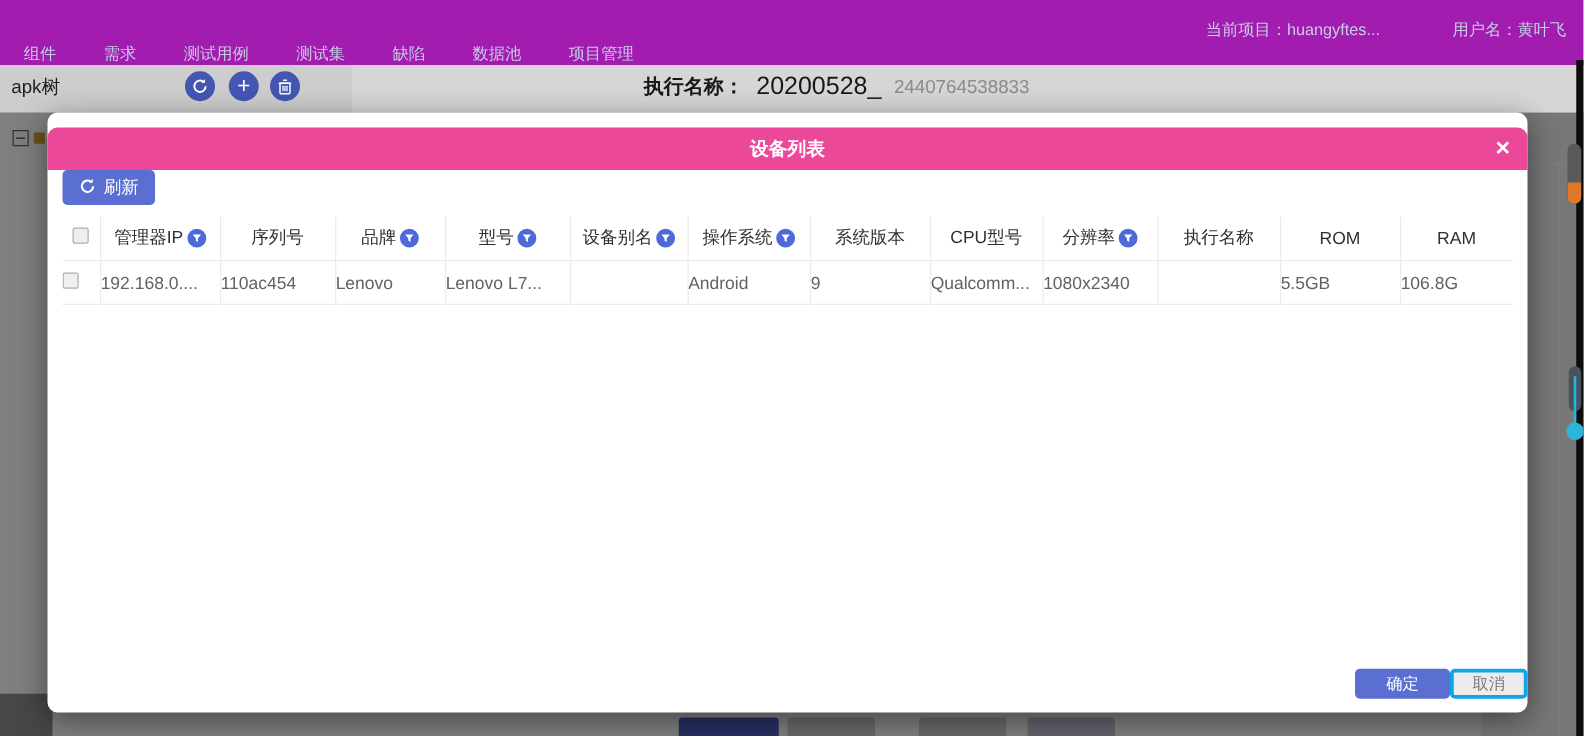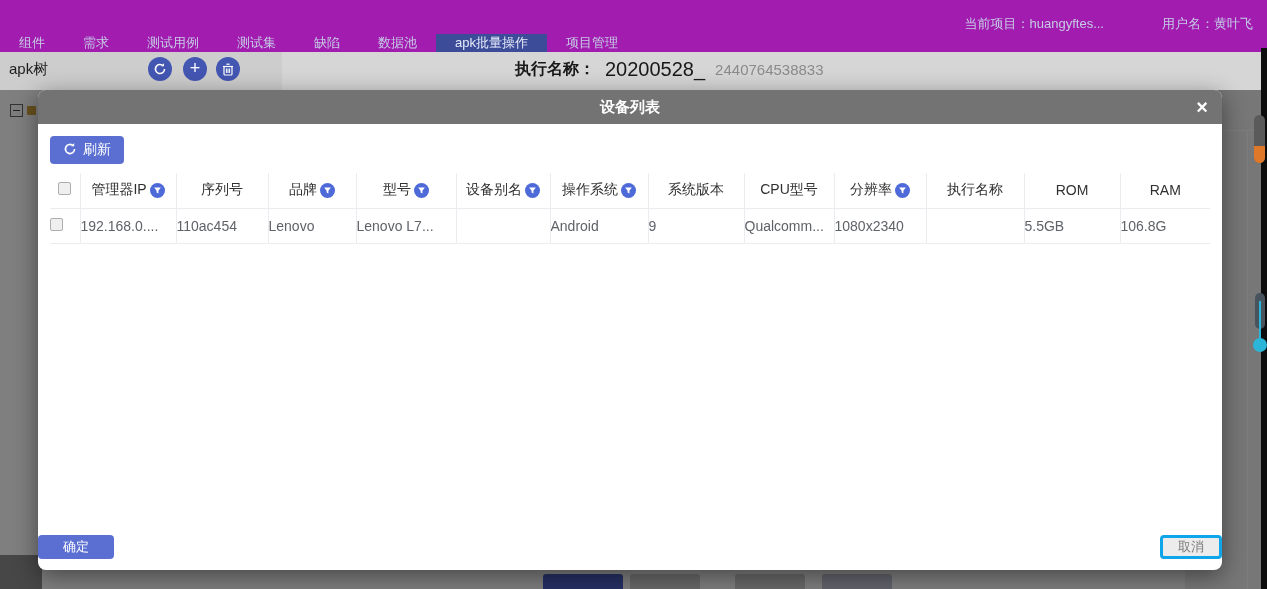--- a/index.html
+++ b/index.html
@@ -46,51 +46,50 @@
   .edge-black { position:absolute; left:1261px; top:48px; width:6px; height:541px; background:#0d0d0d; z-index:40; }
   .edge-pill { position:absolute; left:1254px; top:115px; width:11px; height:48px; border-radius:6px; background:#5a5a5a; overflow:hidden; z-index:45; cursor:pointer; }
   .edge-pill .orange { position:absolute; left:0; bottom:0; width:100%; height:17px; background:#e0782a; }
   .edge-slider { position:absolute; left:1252px; top:293px; width:16px; height:68px; z-index:45; cursor:pointer; }
   .edge-slider .handle { position:absolute; left:3px; top:0; width:10px; height:36px; border-radius:5px; background:#47545e; }
   .edge-slider .rail { position:absolute; left:7px; top:8px; width:2px; height:48px; background:#2bb5d8; }
   .edge-slider .knob { position:absolute; left:1px; top:45px; width:14px; height:14px; border-radius:50%; background:#2bb5d8; }
 
   
   .modal { position:absolute; left:38px; top:90px; width:1184px; height:480px; background:#fff; border-radius:8px; z-index:10; box-shadow:0 6px 24px rgba(0,0,0,0.45); }
-  .modal-header { position:absolute; left:0; top:0; width:100%; height:34px; background:#737373; border-radius:8px 8px 0 0; display:flex; align-items:center; justify-content:center; }
+  .modal-header { position:absolute; left:0; top:12px; width:100%; height:34px; background:#ec4899; border-radius:8px 8px 0 0; display:flex; align-items:center; justify-content:center; }
   .modal-title { color:#fff; font-size:15px; font-weight:bold; }
   .modal-close { position:absolute; right:14px; top:0; height:34px; display:flex; align-items:center; color:#fff; font-size:20px; font-weight:bold; cursor:pointer; }
   .modal-body { position:absolute; left:12px; right:12px; top:34px; bottom:46px; }
   .refresh-btn { margin-top:12px; display:inline-flex; align-items:center; gap:6px; height:28px; padding:0 13px; background:#5b6fd2; color:#fff; font-size:14px; border:none; border-radius:4px; cursor:pointer; }
   .dev-table { width:100%; border-collapse:collapse; table-layout:fixed; margin-top:9px; }
   .dev-table th, .dev-table td { height:35px; font-size:14px; border-bottom:1px solid #ebebf0; border-right:1px solid #ebebf0; overflow:hidden; white-space:nowrap; }
   .dev-table th { color:#303030; font-weight:normal; }
   .dev-table td { color:#5f6368; }
   .dev-table th:last-child, .dev-table td:last-child { border-right:none; }
   .th-inner { display:inline-flex; align-items:center; gap:3px; justify-content:center; }
   .filter-dot { width:15px; height:15px; border-radius:50%; background:#4e6ad8; display:inline-flex; align-items:center; justify-content:center; cursor:pointer; flex:none; }
   .checkbox { width:13px; height:13px; border:1px solid #aeaeae; border-radius:2px; background:#efefef; display:inline-block; cursor:pointer; }
-  .modal-footer { position:absolute; left:0; bottom:11px; width:100%; display:flex; justify-content:space-between; gap:12px; }
+  .modal-footer { position:absolute; left:0; bottom:11px; width:100%; display:flex; justify-content:flex-end; }
   .btn { height:24px; border:none; border-radius:4px; font-size:13px; cursor:pointer; }
   .btn-confirm { width:76px; background:#5b6fd2; color:#fff; }
   .btn-cancel { width:62px; background:#ececec; color:#7a7a7a; border:3px solid #0ea5e9; }
 </style>
 </head>
 <body>
 
 <div id="stage">
 
   <div class="nav">
     <div class="nav-item">组件</div>
     <div class="nav-item">需求</div>
     <div class="nav-item">测试用例</div>
     <div class="nav-item">测试集</div>
     <div class="nav-item">缺陷</div>
     <div class="nav-item">数据池</div>
-    <div class="nav-item active">apk批量操作</div>
     <div class="nav-item">项目管理</div>
     <div class="nav-right">
       <span>当前项目：huangyftes...</span>
       <span>用户名：黄叶飞</span>
     </div>
   </div>
 
   <div class="toolbar">
     <div class="tree-panel">
       <span class="tree-title">apk树</span>

